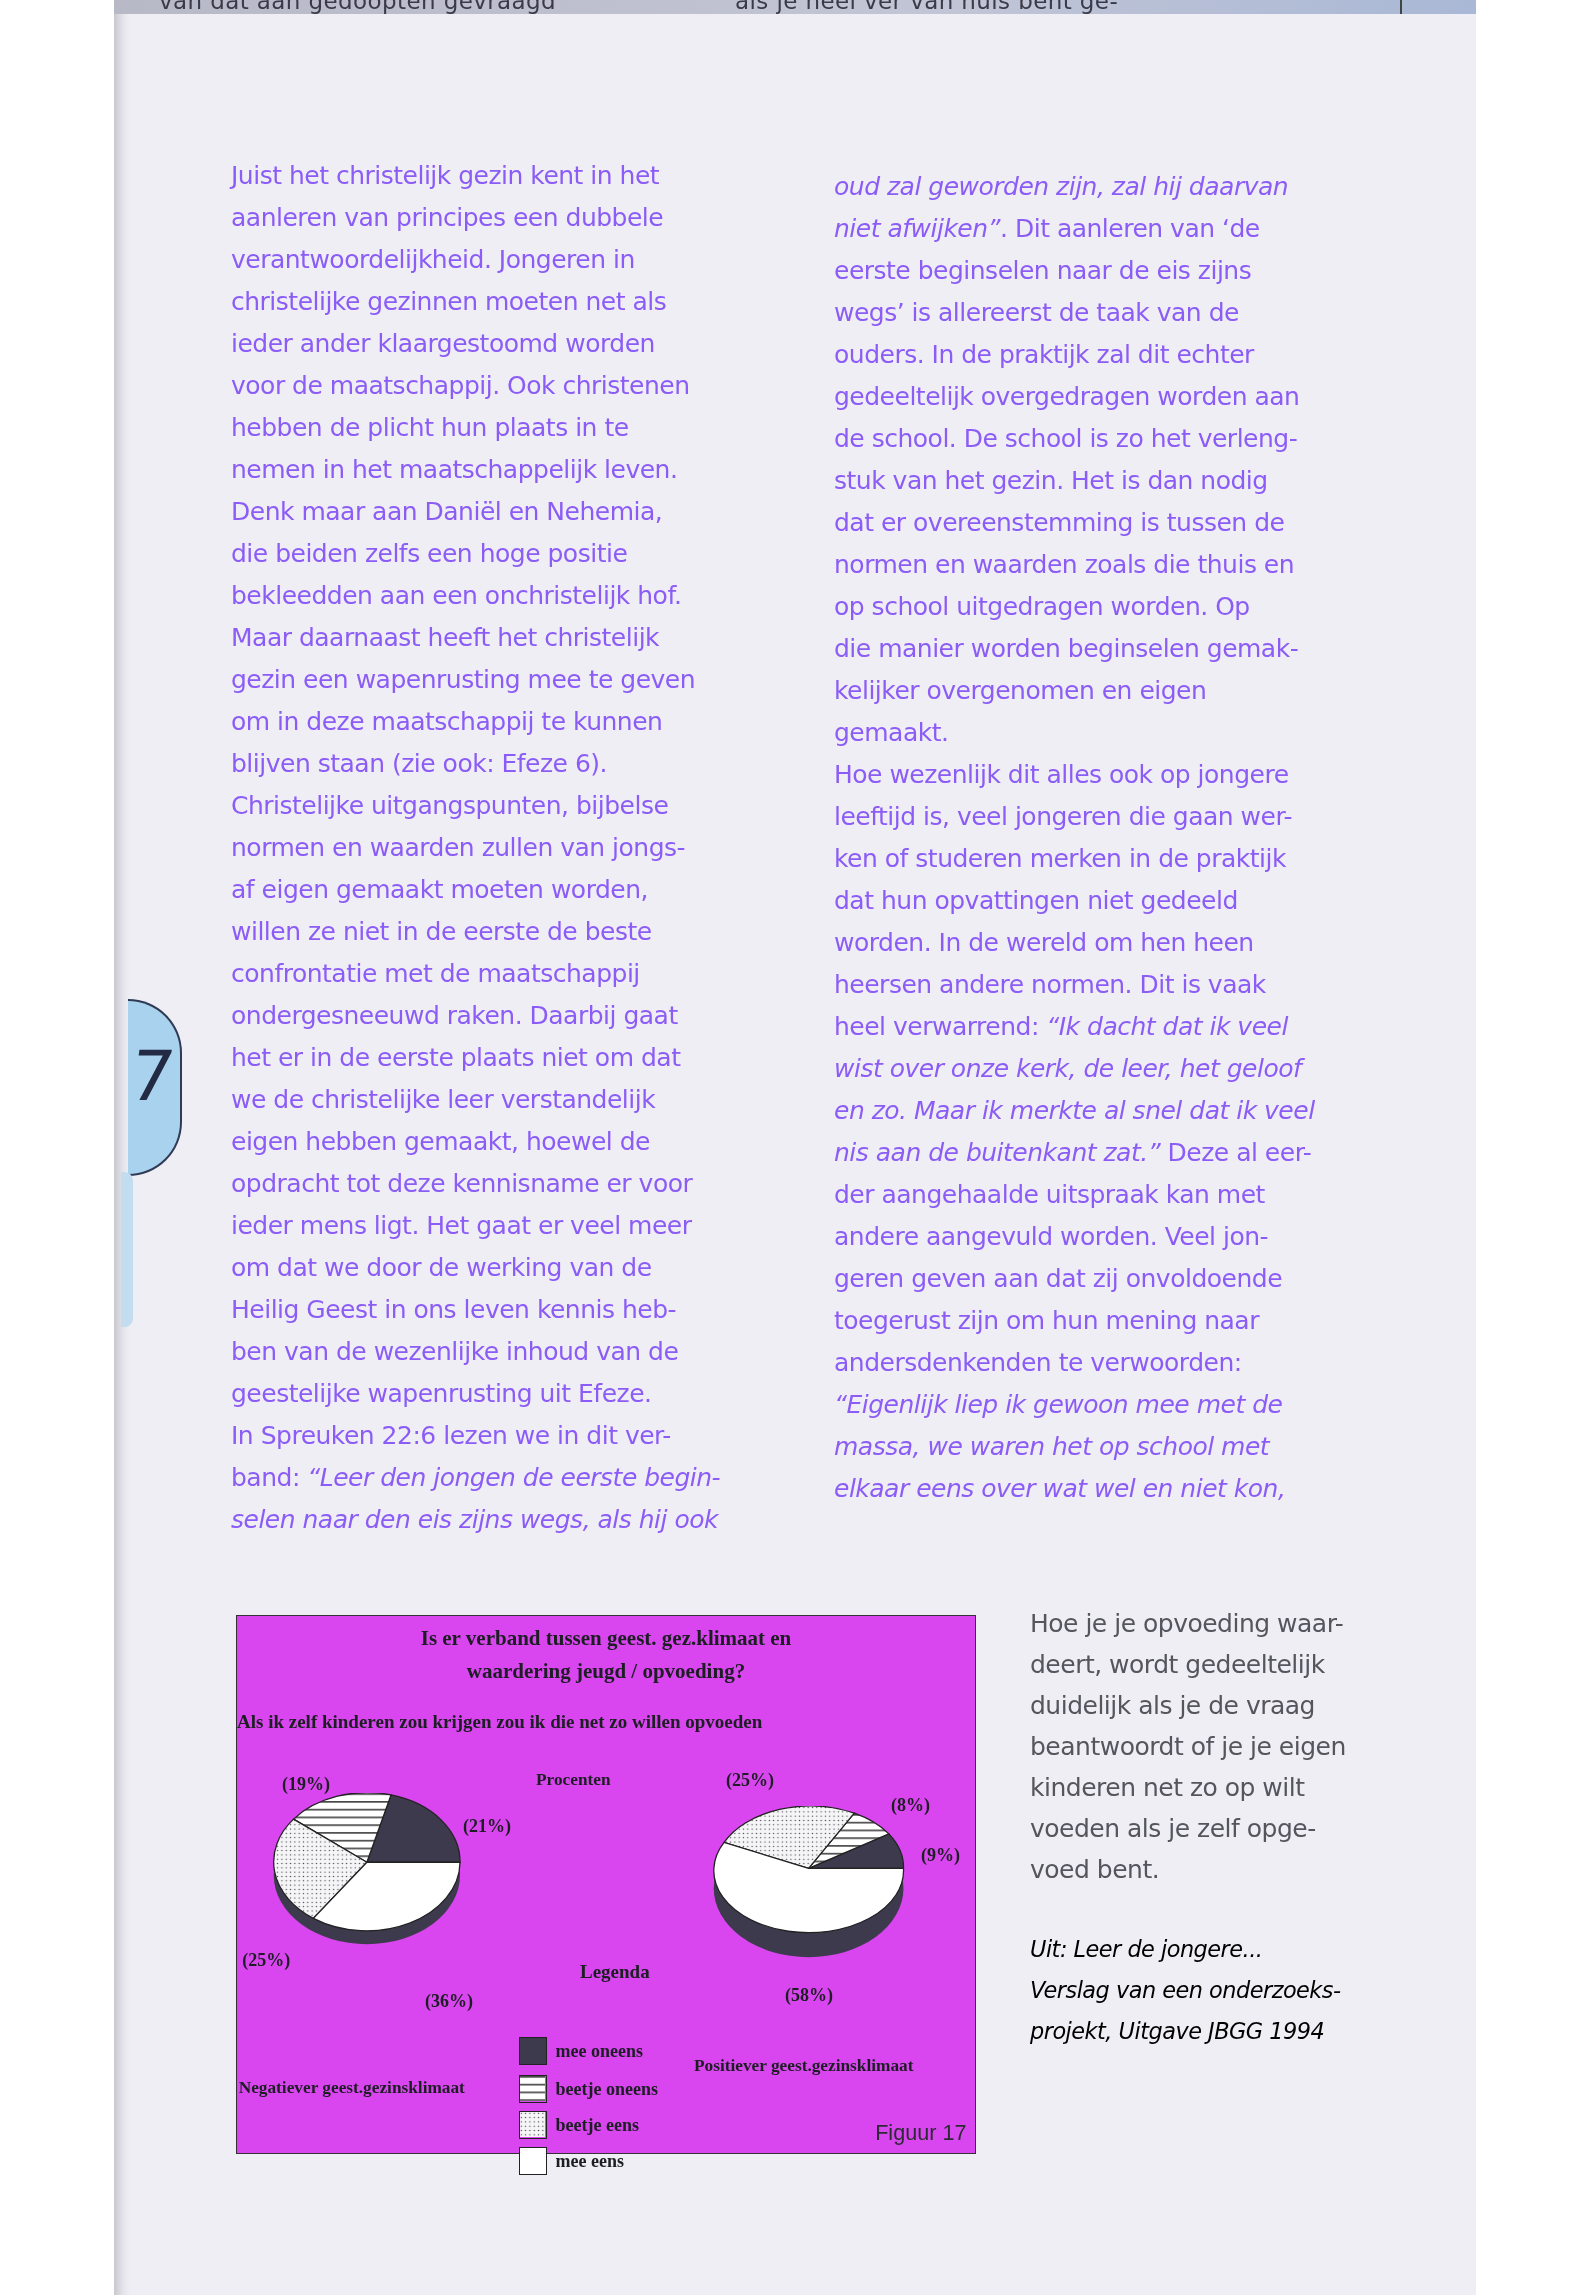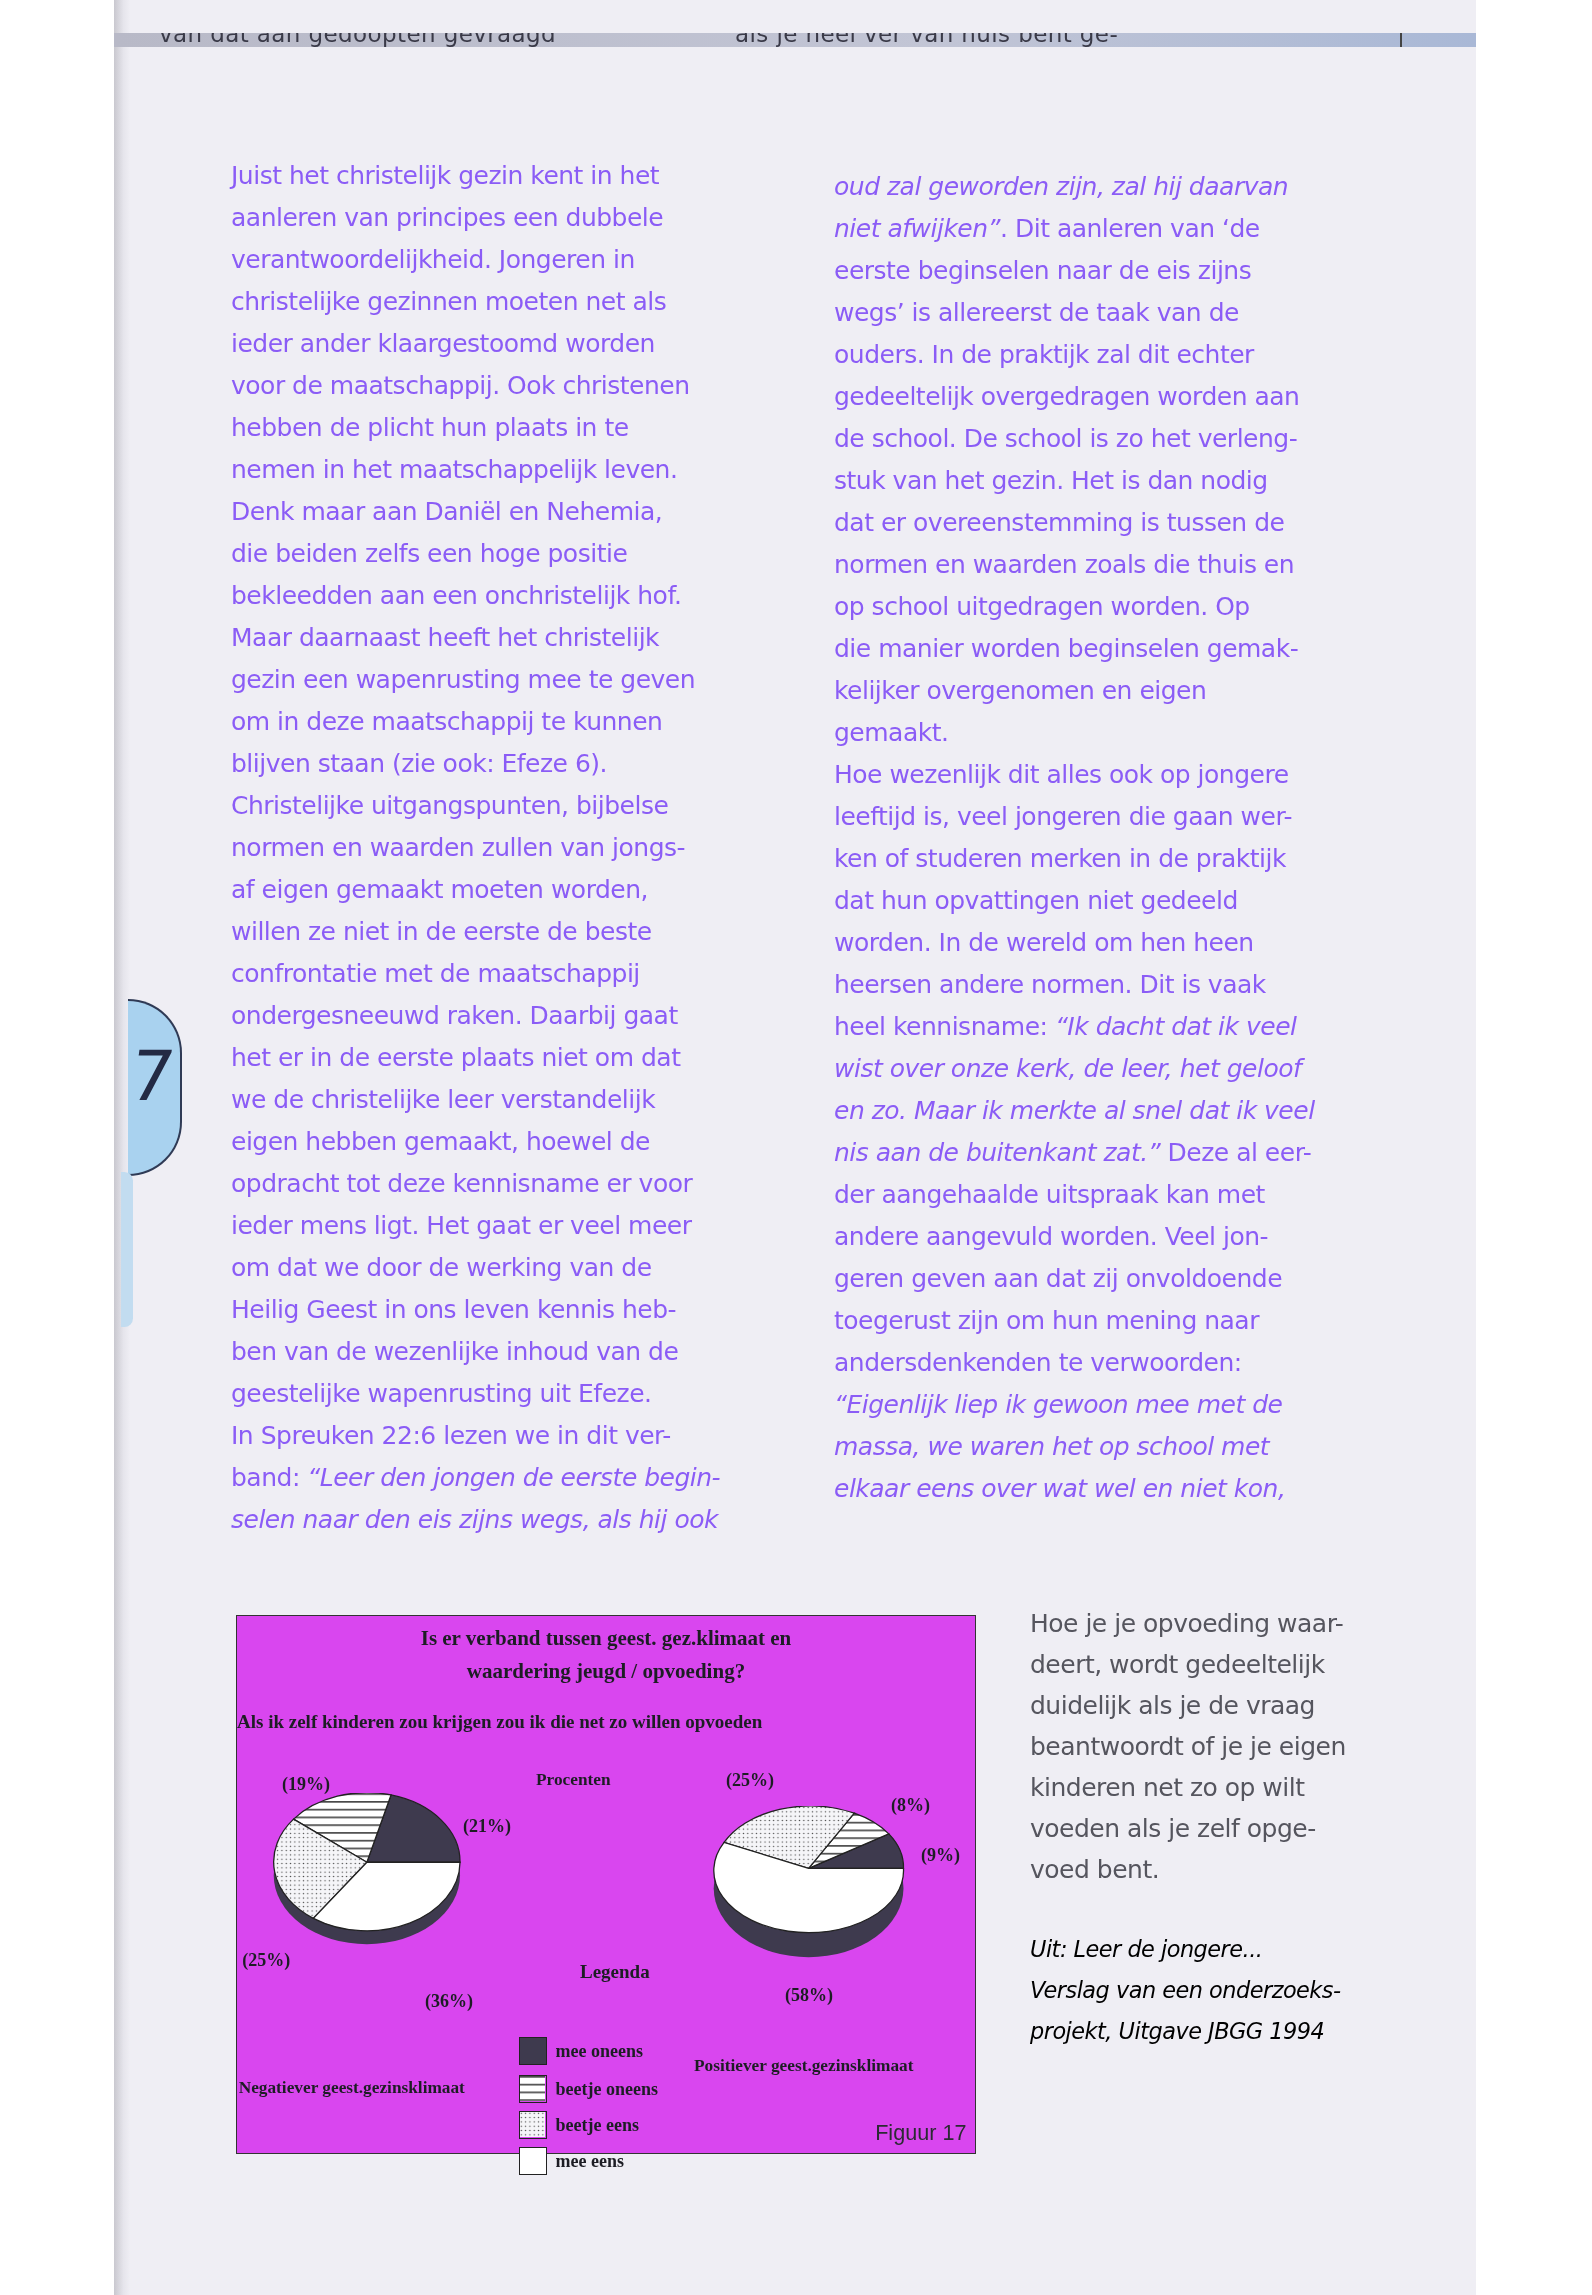--- a/index.html
+++ b/index.html
@@ -13,21 +13,20 @@
     background:#efeef4;
   }
   .page-edge {
     position:absolute; left:114px; top:0; width:15.5px; height:2295px;
     background:linear-gradient(90deg,#c9c8cf,#e6e5ec 60%,#efeef4);
   }
   .prev-strip {
     position:absolute; left:114px; top:0; width:1362px; height:14px;
     background:linear-gradient(90deg,#b8b9c7,#c2c5d5 60%,#a9b8d6);
     overflow:hidden;
-    margin-top:33px;
   }
   .prev-strip span {
     position:absolute; top:-12px; font-size:23px; color:#3a3a48;
     font-family:"DejaVu Sans", sans-serif; letter-spacing:0.4px;
   }
   .prev-strip .divider {
     position:absolute; left:1286px; top:0; width:1.7px; height:14px; background:#444;
   }
   .col {
     position:absolute; top:155px; width:552px;
@@ -153,21 +152,21 @@
     <span class="line">op school uitgedragen worden. Op</span>
     <span class="line">die manier worden beginselen gemak-</span>
     <span class="line">kelijker overgenomen en eigen</span>
     <span class="line">gemaakt.</span>
     <span class="line">Hoe wezenlijk dit alles ook op jongere</span>
     <span class="line">leeftijd is, veel jongeren die gaan wer-</span>
     <span class="line">ken of studeren merken in de praktijk</span>
     <span class="line">dat hun opvattingen niet gedeeld</span>
     <span class="line">worden. In de wereld om hen heen</span>
     <span class="line">heersen andere normen. Dit is vaak</span>
-    <span class="line"><span>heel kennisname: </span><span class="it">“Ik dacht dat ik veel</span></span>
+    <span class="line"><span>heel verwarrend: </span><span class="it">“Ik dacht dat ik veel</span></span>
     <span class="line it">wist over onze kerk, de leer, het geloof</span>
     <span class="line it">en zo. Maar ik merkte al snel dat ik veel</span>
     <span class="line"><span class="it">nis aan de buitenkant zat.”</span><span> Deze al eer-</span></span>
     <span class="line">der aangehaalde uitspraak kan met</span>
     <span class="line">andere aangevuld worden. Veel jon-</span>
     <span class="line">geren geven aan dat zij onvoldoende</span>
     <span class="line">toegerust zijn om hun mening naar</span>
     <span class="line">andersdenkenden te verwoorden:</span>
     <span class="line it">“Eigenlijk liep ik gewoon mee met de</span>
     <span class="line it">massa, we waren het op school met</span>

